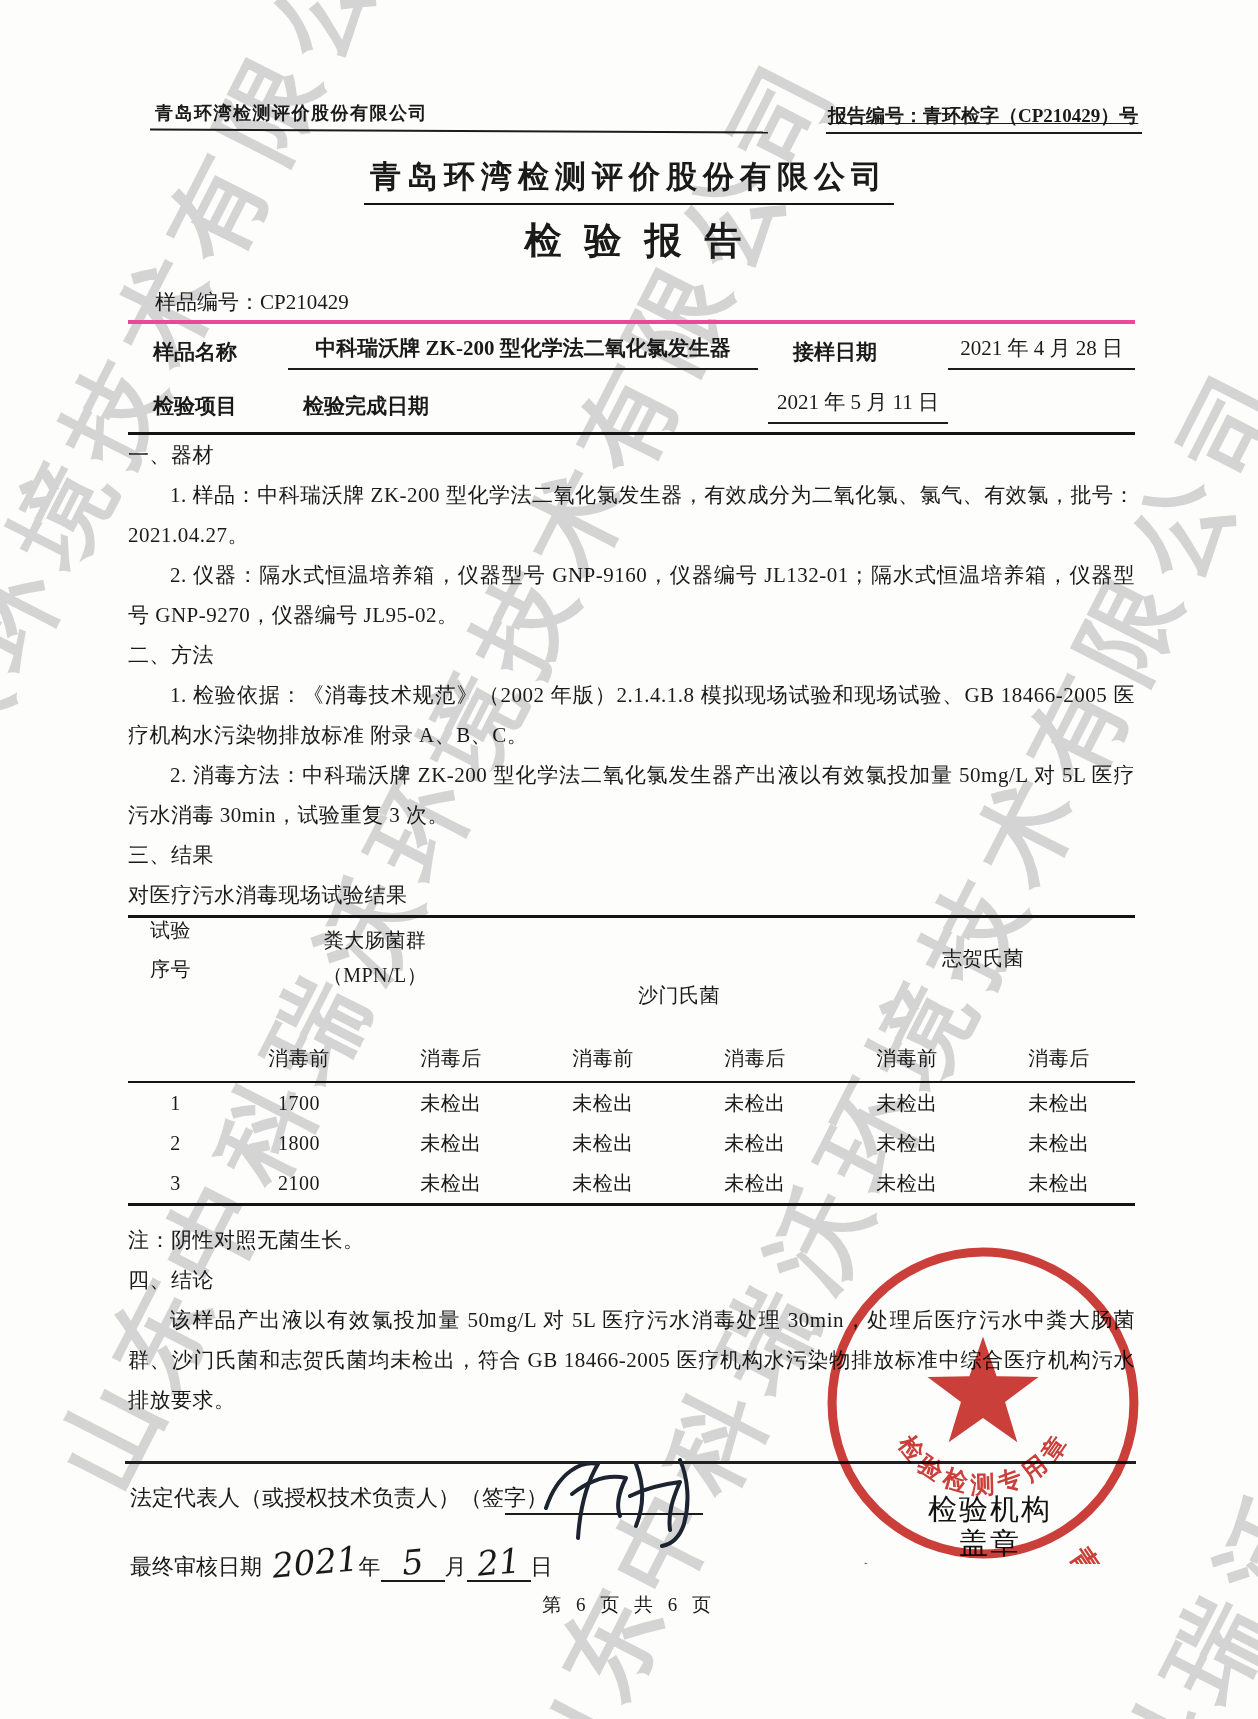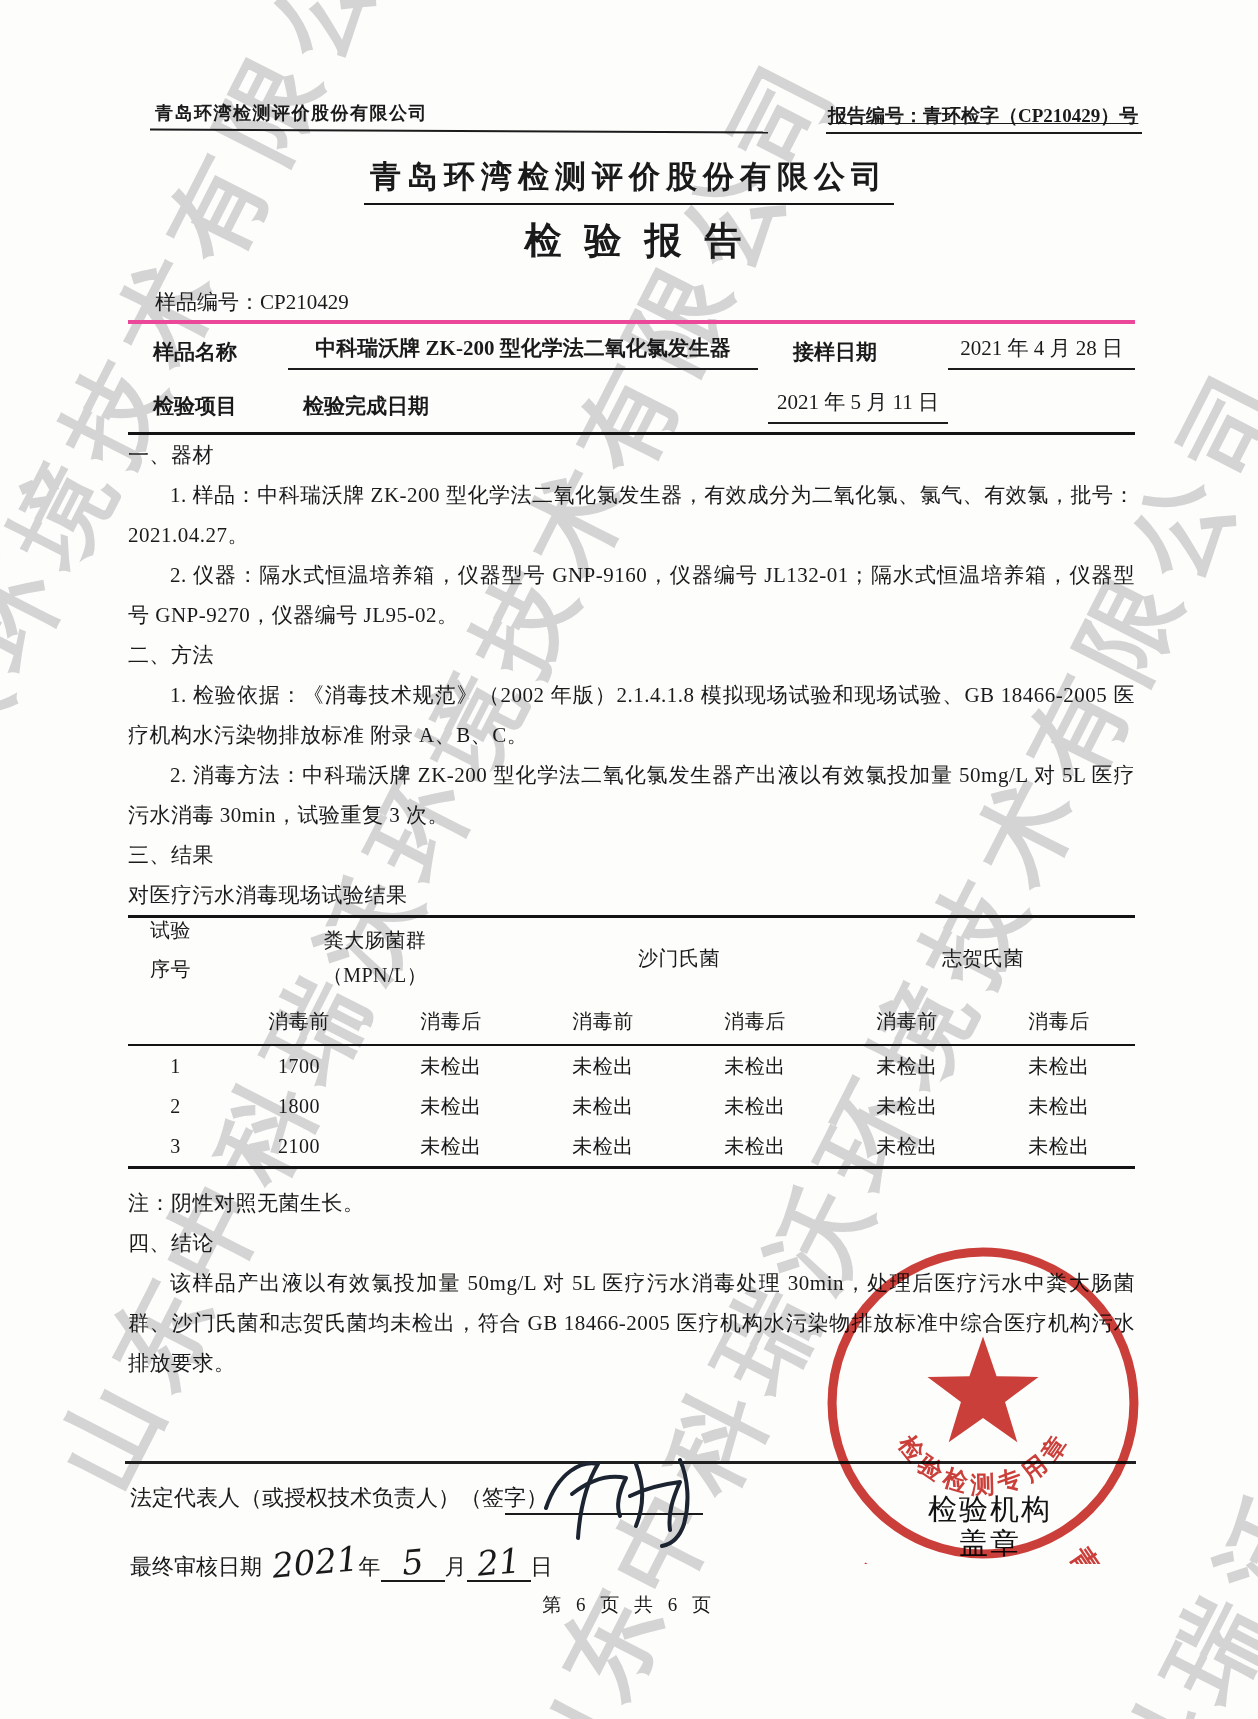--- a/index.html
+++ b/index.html
@@ -54,21 +54,21 @@
   .tbl-title{text-align:center;margin:0;}
   
   .res-table{
     margin-top:0;border-top:3px solid #141414;border-bottom:3px solid #141414;
     font-size:20px;line-height:1.25;
   }
   .res-head{display:grid;grid-template-columns:95px repeat(6,1fr);border-bottom:2.5px solid #141414;}
   .rh-seq{grid-row:1/3;display:flex;flex-direction:column;justify-content:flex-start;align-items:flex-start;padding-left:22px;gap:14px;}
   .rh-group{display:flex;flex-direction:column;justify-content:center;align-items:center;height:80px;gap:10px;}
   .rh-g2{grid-column:2/4;}
-  .rh-g3{grid-column:4/6;}
+  .rh-g3{grid-column:4/6;margin-top:37px;}
   .rh-g4{grid-column:6/8;}
   .rh-sub{display:flex;align-items:center;justify-content:center;height:46px;}
   .res-row{display:grid;grid-template-columns:95px repeat(6,1fr);height:40px;align-items:center;}
   .res-row .c{text-align:center;}
   .res-row .c0{text-align:center;}
   
   .note{margin-top:14px !important;}
   
   .divider{position:absolute;left:125px;top:1461px;width:1011px;height:2.5px;background:#1f1f1f;z-index:5;}
   .sig-label{position:absolute;left:130px;top:1483px;font-size:22px;z-index:4;}

